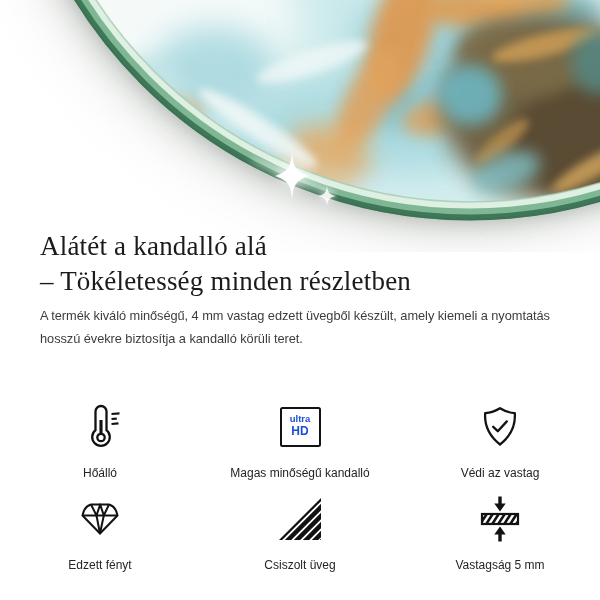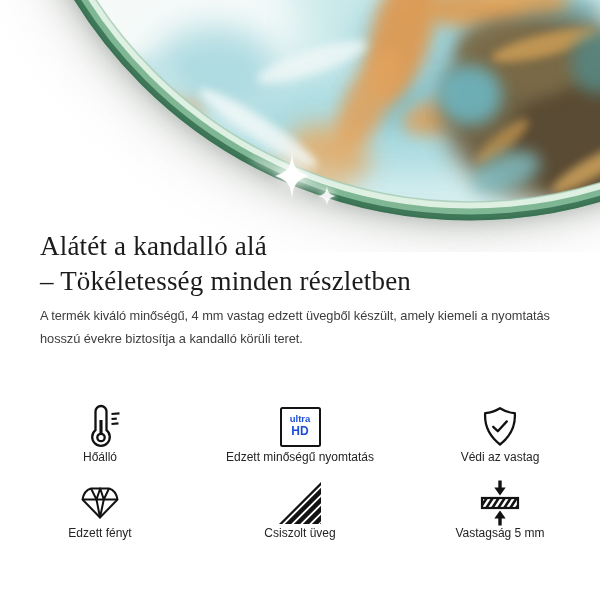--- a/index.html
+++ b/index.html
@@ -11,21 +11,21 @@
             font-family:"Liberation Serif","DejaVu Serif",serif;
             font-weight:400;font-size:27px;line-height:35px;color:#1b1b1b;letter-spacing:.2px;}
   .headline span{display:block;white-space:nowrap;}
   .desc{position:absolute;left:40px;top:304px;width:540px;
         font-size:12.8px;line-height:23.4px;color:#3d3d3d;letter-spacing:-.05px;}
   .desc div{white-space:nowrap;}
   .features{position:absolute;left:0;top:403px;width:600px;
             display:grid;grid-template-columns:200px 200px 200px;row-gap:14px;}
   .cell{display:flex;flex-direction:column;align-items:center;}
   .iconbox{height:47px;display:flex;align-items:center;justify-content:center;}
-  .flabel{margin-top:0;font-size:12px;color:#242424;white-space:nowrap;line-height:15px;}
+  .flabel{margin-top:16px;font-size:12px;color:#242424;white-space:nowrap;line-height:15px;}
   .uhd{width:37px;height:36px;border:2.6px solid #131313;border-radius:2.5px;
        display:flex;flex-direction:column;align-items:center;justify-content:center;color:#1d4ed8;}
   .uhd .t1{font-size:9.5px;font-weight:700;line-height:10px;}
   .uhd .t2{font-size:12px;font-weight:800;line-height:15px;}
 </style>
 </head>
 <body>
 
 <div class="page">
 
@@ -142,21 +142,21 @@
       <div class="flabel">Hőálló</div>
     </div>
 
     <div class="cell">
       <div class="iconbox">
         <div class="uhd">
           <div class="t1">ultra</div>
           <div class="t2">HD</div>
         </div>
       </div>
-      <div class="flabel">Edzett minőségű nyomtatás</div>
+      <div class="flabel">Magas minőségű kandalló</div>
     </div>
 
     <div class="cell">
       <div class="iconbox">
         <svg width="48" height="48" viewBox="0 0 48 48" fill="none" stroke="#121212" aria-hidden="true">
           <path d="M24 5.2 C28.5 8 34.5 9.8 38.8 10.2 C39.6 21 36.8 31.5 24 41.5 C11.2 31.5 8.4 21 9.2 10.2 C13.5 9.8 19.5 8 24 5.2 Z" stroke-width="2.3" stroke-linejoin="round"></path>
           <path d="M17.2 23.8 L21.8 28.2 L30.8 18.4" stroke-width="2.3" stroke-linecap="round" stroke-linejoin="round"></path>
         </svg>
       </div>
       <div class="flabel">Védi az vastag</div>

